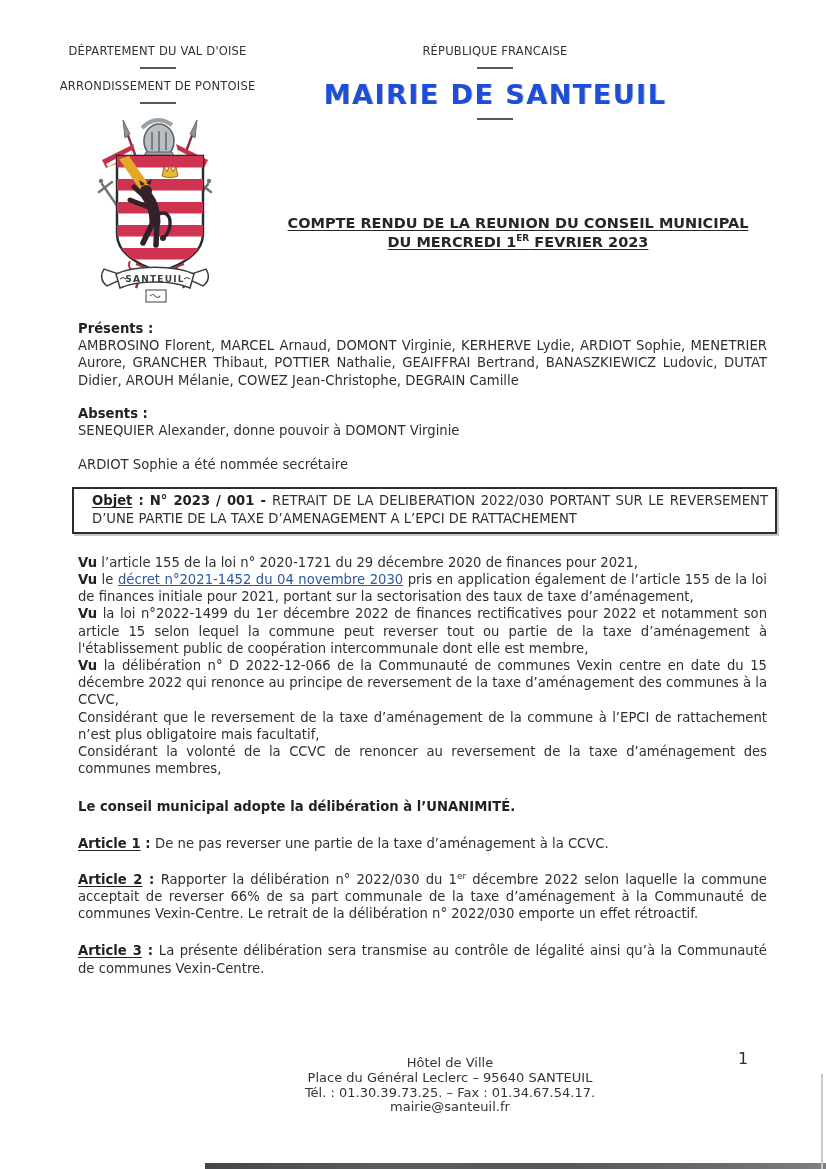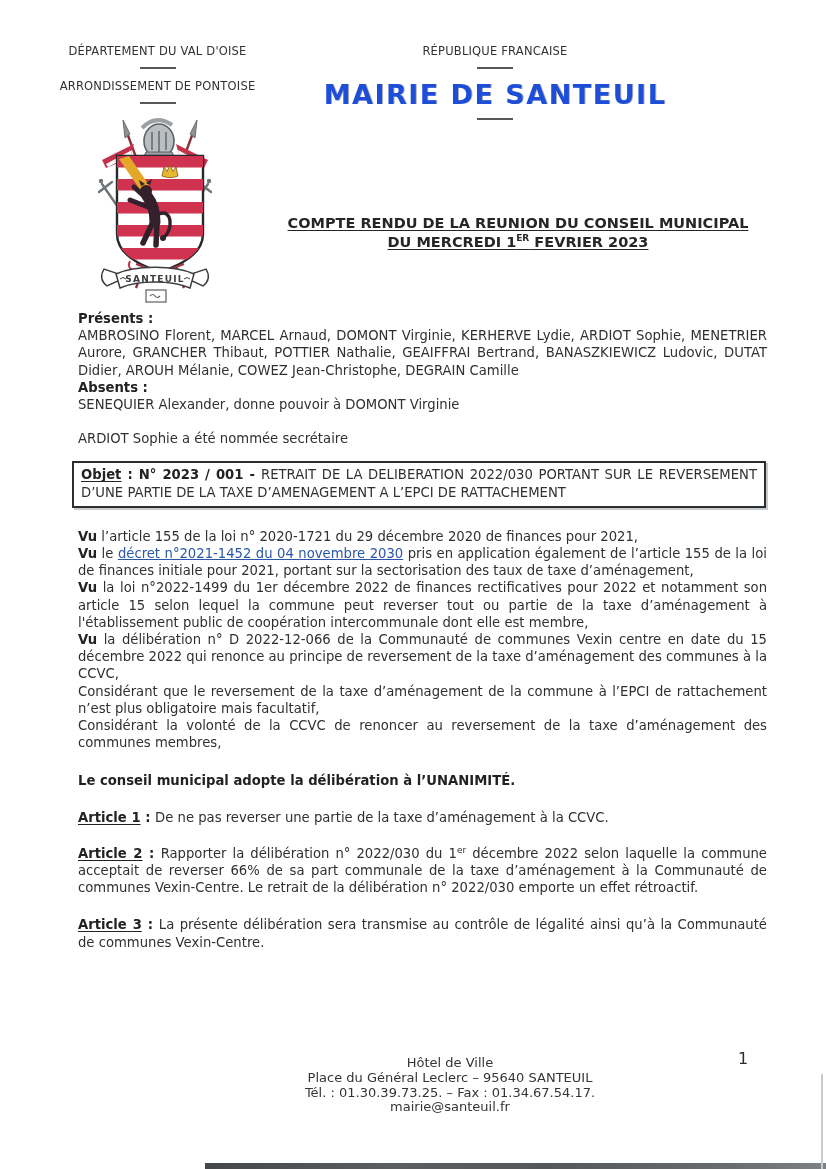--- a/index.html
+++ b/index.html
@@ -17,30 +17,30 @@
     font-size:27px;font-weight:bold;letter-spacing:1.5px;color:#1d4ed8;
     margin-top:6px;white-space:nowrap;text-shadow:1px 0 0 rgba(70,70,70,.4);
   }
   .crest{position:absolute;left:90px;top:114px;width:130px;height:192px}
   .doc-title{
     position:absolute;left:268px;top:214px;width:500px;text-align:center;
     font-size:14.5px;font-weight:bold;color:#242628;line-height:19px;
     text-decoration:underline;text-underline-offset:2px;
   }
   .doc-title sup{font-size:9px}
-  .content{position:absolute;left:78px;top:310px;width:689px}
+  .content{position:absolute;left:78px;top:320px;width:689px}
   p{margin:0;font-size:13.2px;line-height:17.2px;text-align:justify}
   .label{font-weight:bold;color:#202224}
   .ul{text-decoration:underline;text-underline-offset:2px}
-  .mt16{}
+  .mt16{margin-top:16px}
   .mt17{margin-top:17px}
   .mt19{margin-top:19px}
   .mt20{margin-top:20px}
   .objet-box{
-    margin:14px 0 0 -6px;padding:3px 7px 5px 7px;width:676px;
+    margin:14px 0 0 -6px;padding:3px 7px 5px 18px;width:676px;
     border:2px solid #2b2e30;box-shadow:2px 2px 0 rgba(130,135,138,.45);
   }
   .link{color:#2b57a7;text-decoration:underline;cursor:pointer}
   .bold-line{font-weight:bold;color:#1f2123}
   sup{line-height:0;vertical-align:super;font-size:9px}
   .footer{
     position:absolute;left:170px;top:1056px;width:560px;text-align:center;
     font-size:13px;line-height:14.8px;color:#333537;
   }
   .page-num{position:absolute;left:738px;top:1049px;font-size:16px;color:#2c2e30}

